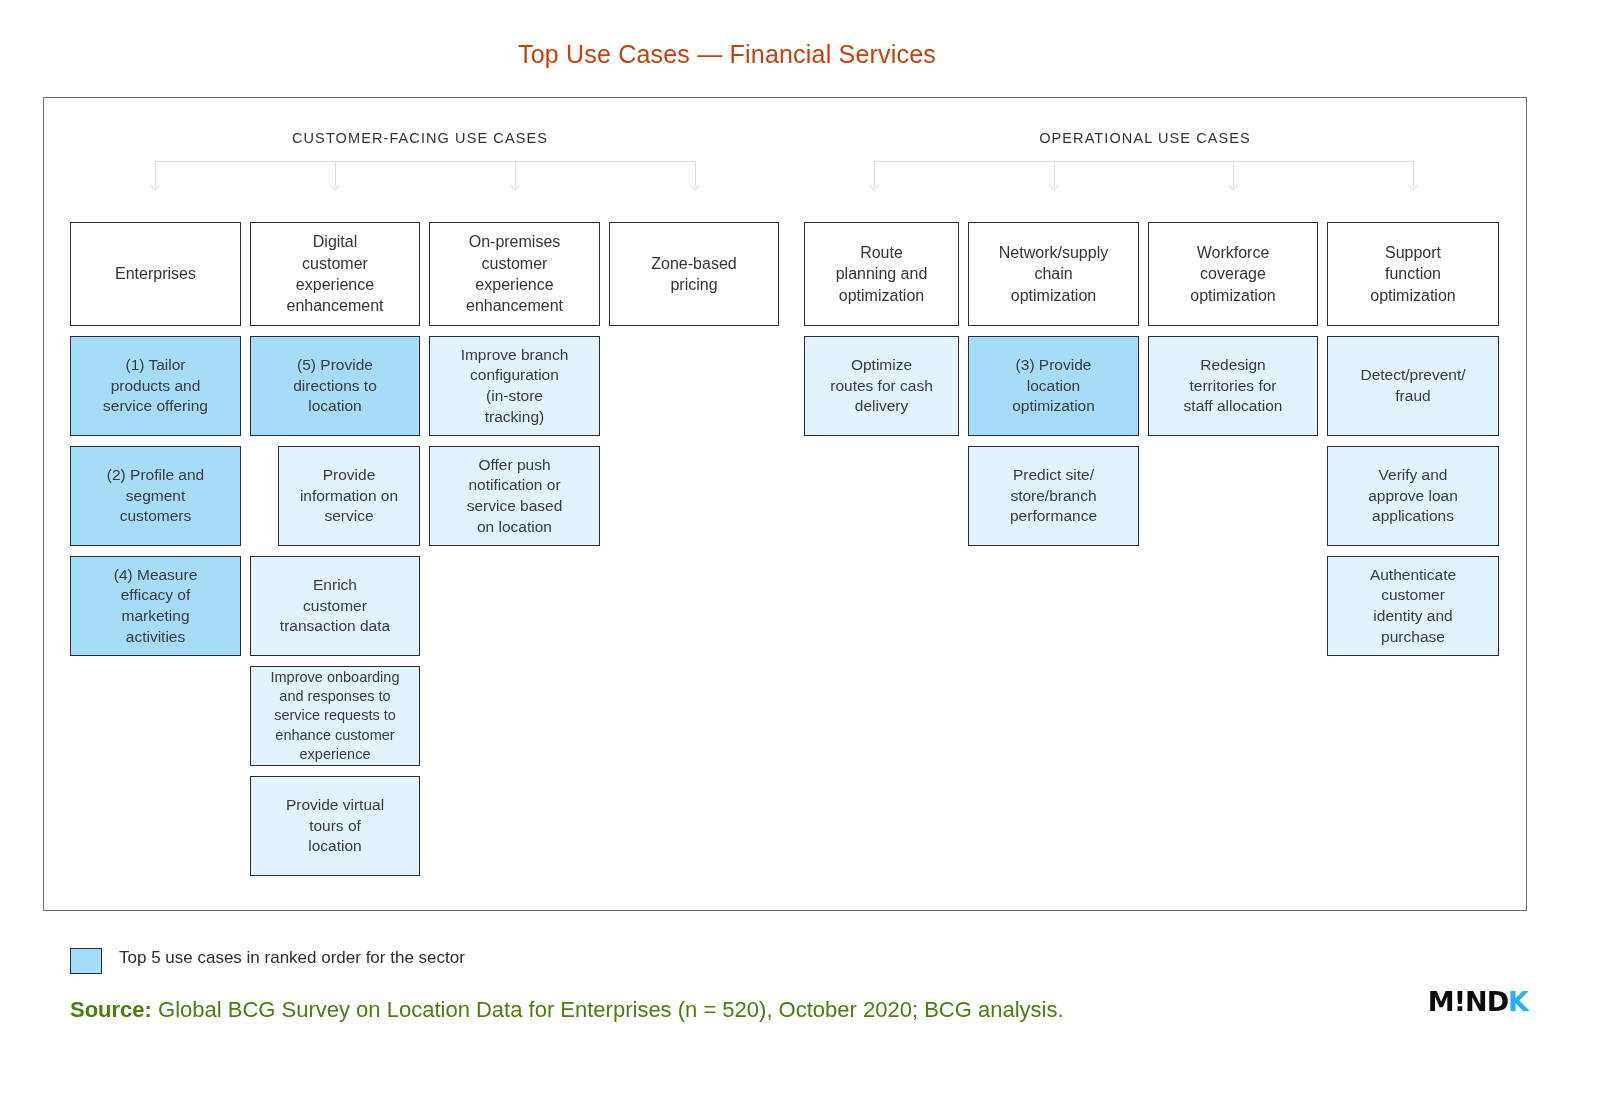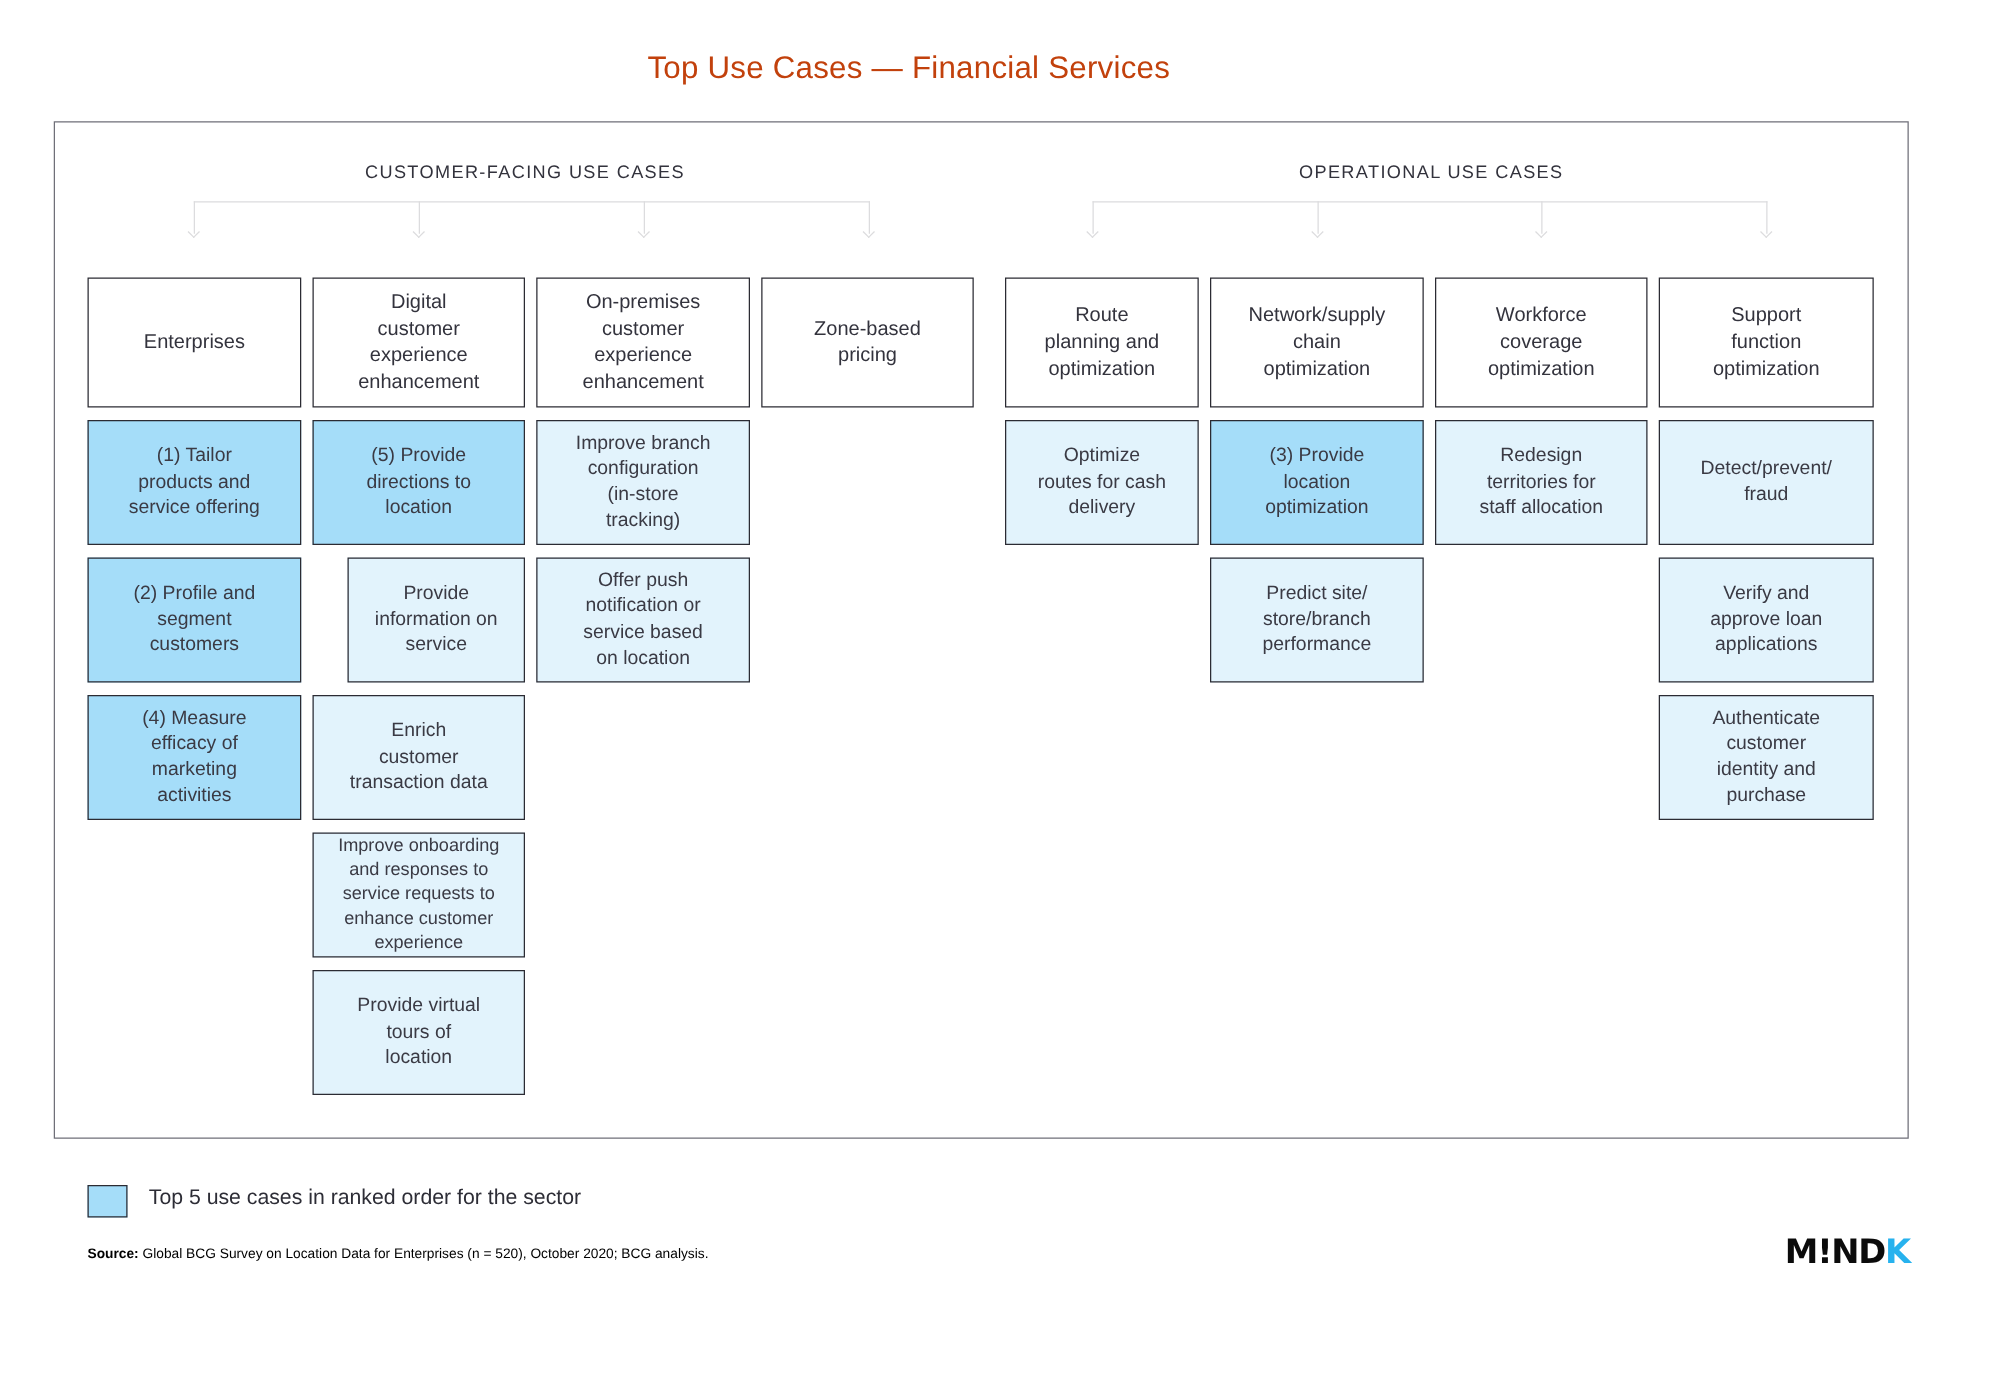--- a/index.html
+++ b/index.html
@@ -125,22 +125,22 @@
   }
   #legend-label {
     font-size: 17px;
     color: #2d2d36;
   }
 
   
   #source-line {
     position: absolute;
     left: 70px; top: 997px;
-    font-size: 11px;
-    color: #000000;
+    font-size: 22px;
+    color: #4d7c0f;
   }
   #source-label { font-weight: 700; }
 
   
   #brand-logo {
     position: absolute;
     right: 78px; top: 986px;
     font-family: "DejaVu Sans", sans-serif;
     font-weight: 700;
     font-size: 27px;

